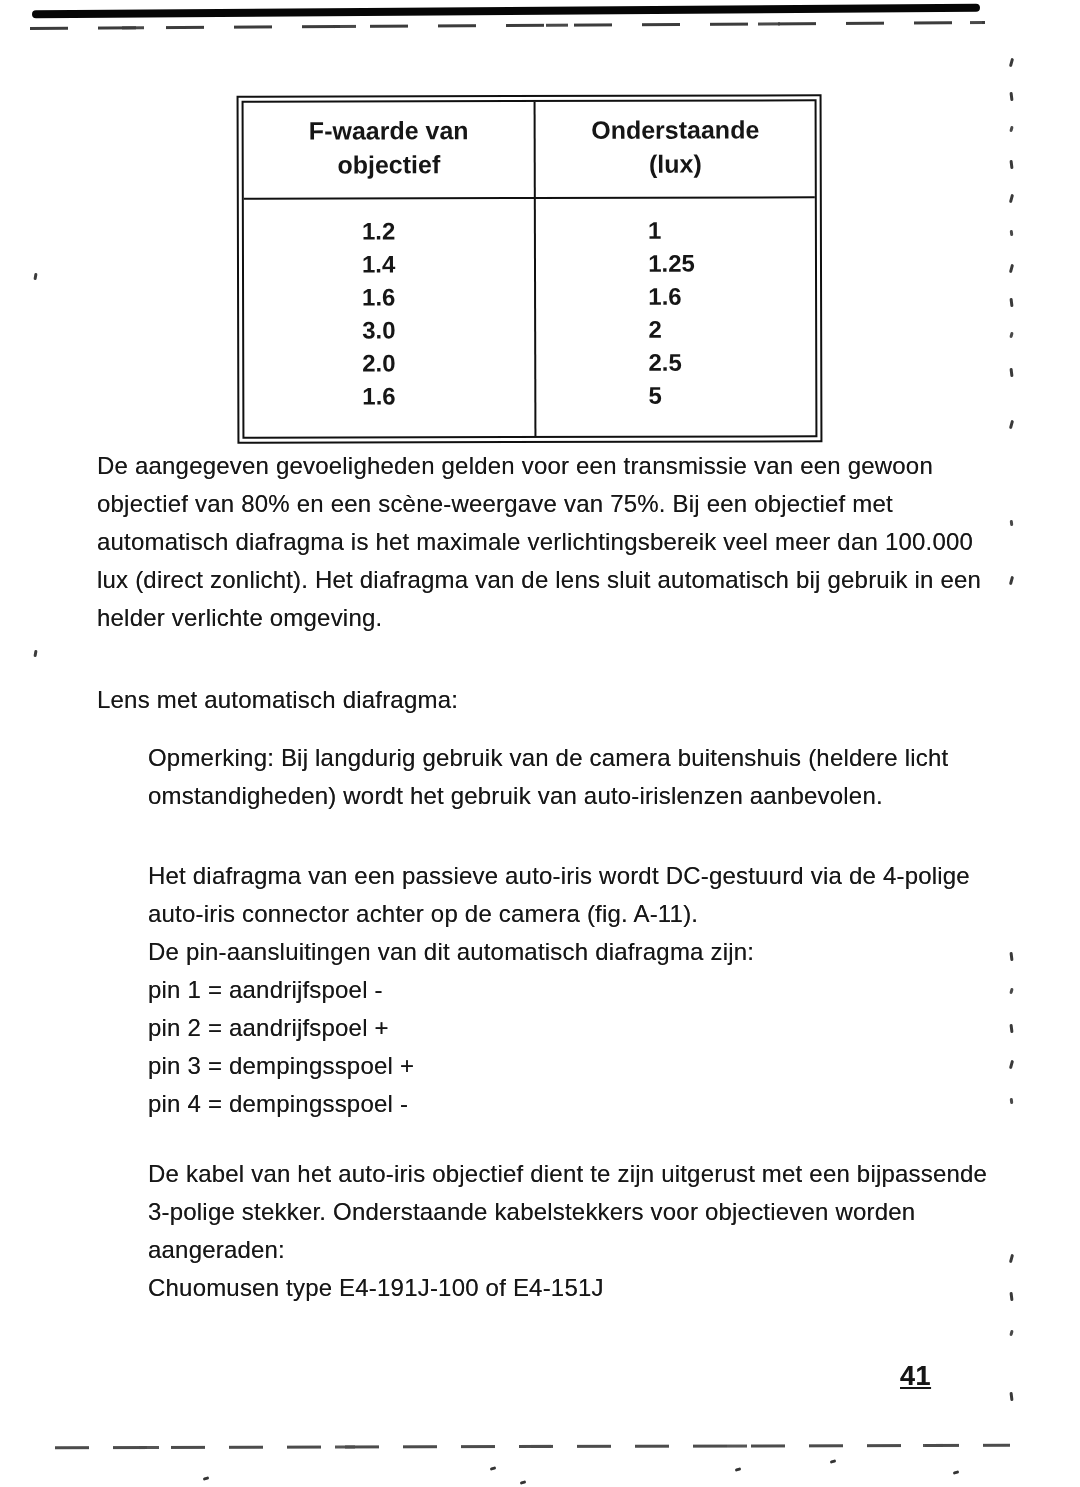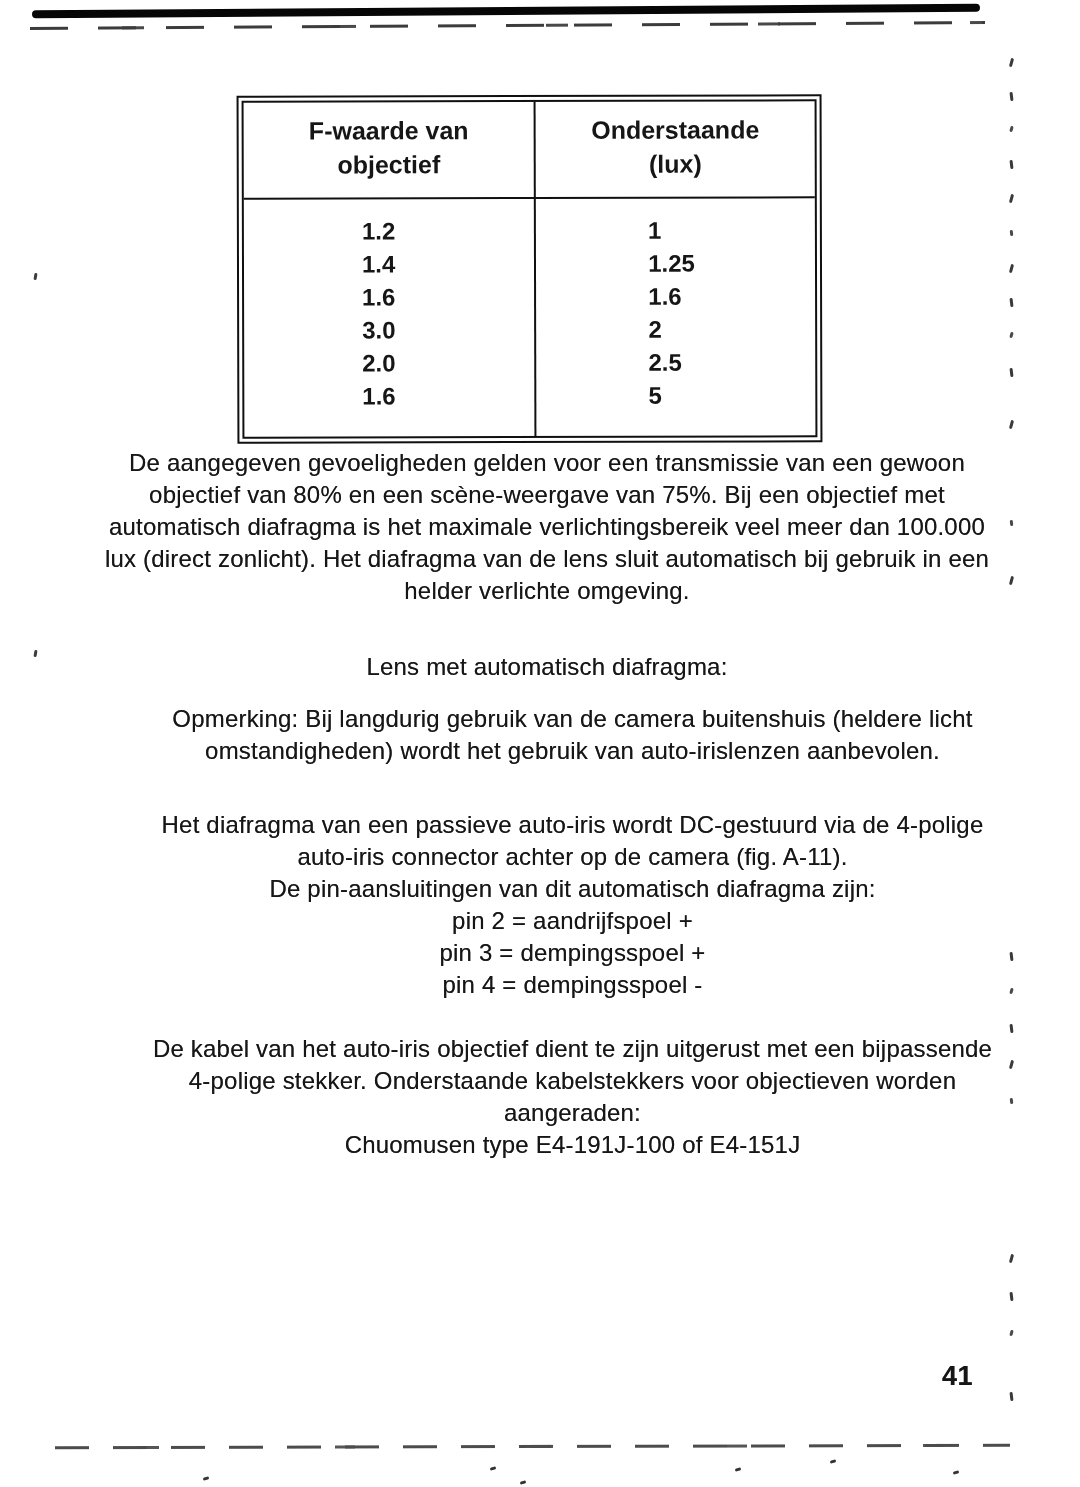--- a/index.html
+++ b/index.html
@@ -98,35 +98,35 @@
     margin-left:48px;
   }
   table.spec td:first-child { padding-left:118px; }
   table.spec td:last-child  { padding-left:112px; }
   table.spec tbody tr:first-child td { padding-top:15px; }
   table.spec tbody tr:last-child  td { padding-bottom:24px; }
 
   
   .content {
     position:absolute; left:97px; top:447px; width:900px;
-    font-size:24px; line-height:32px; letter-spacing:0.2px;
+    font-size:24px; line-height:38px; letter-spacing:0.2px;
     text-shadow:0 0 0.5px rgba(10,10,10,0.6);
-    text-align:center;
   }
   .para { margin:0; }
   .indent { margin-left:51px; }
   .gap-lg  { margin-top:44px; }
   .gap-md  { margin-top:42px; }
   .gap-sm  { margin-top:32px; }
   .gap-xs  { margin-top:20px; }
 
   .page-number {
-    position:absolute; left:942px; top:1361px;
+    position:absolute; left:900px; top:1361px;
     font-size:27px; font-weight:bold; letter-spacing:0.5px;
     text-shadow:0 0 0.5px rgba(10,10,10,0.6);
+    text-decoration:underline;
   }
 </style>
 </head>
 <body>
 
 <div class="page">
 
   <div class="scan-top-bar"></div>
   <div class="scan-top-dashes"></div>
 
@@ -174,26 +174,27 @@
   <div class="content">
     <p class="para">De aangegeven gevoeligheden gelden voor een transmissie van een gewoon objectief van 80% en een scène-weergave van 75%. Bij een objectief met automatisch diafragma is het maximale verlichtingsbereik veel meer dan 100.000 lux (direct zonlicht). Het diafragma van de lens sluit automatisch bij gebruik in een helder verlichte omgeving.</p>
 
     <p class="para gap-lg">Lens met automatisch diafragma:</p>
     <p class="para indent gap-xs">Opmerking: Bij langdurig gebruik van de camera buitenshuis (heldere licht omstandigheden) wordt het gebruik van auto-irislenzen aanbevolen.</p>
 
     <p class="para indent gap-md">Het diafragma van een passieve auto-iris wordt DC-gestuurd via de 4-polige auto-iris connector achter op de camera (fig. A-11).</p>
     <p class="para indent">De pin-aansluitingen van dit automatisch diafragma zijn:</p>
 
     <div class="pins">
+      <p class="para indent">pin 1 = aandrijfspoel -</p>
       <p class="para indent">pin 2 = aandrijfspoel +</p>
       <p class="para indent">pin 3 = dempingsspoel +</p>
       <p class="para indent">pin 4 = dempingsspoel -</p>
     </div>
 
-    <p class="para indent gap-sm">De kabel van het auto-iris objectief dient te zijn uitgerust met een bijpassende 4-polige stekker. Onderstaande kabelstekkers voor objectieven worden aangeraden:</p>
+    <p class="para indent gap-sm">De kabel van het auto-iris objectief dient te zijn uitgerust met een bijpassende 3-polige stekker. Onderstaande kabelstekkers voor objectieven worden aangeraden:</p>
     <p class="para indent">Chuomusen type E4-191J-100 of E4-151J</p>
   </div>
 
   <div class="page-number">41</div>
 
   <div class="noise-r">
     <i></i>
       <i></i>
       <i></i>
       <i></i>

